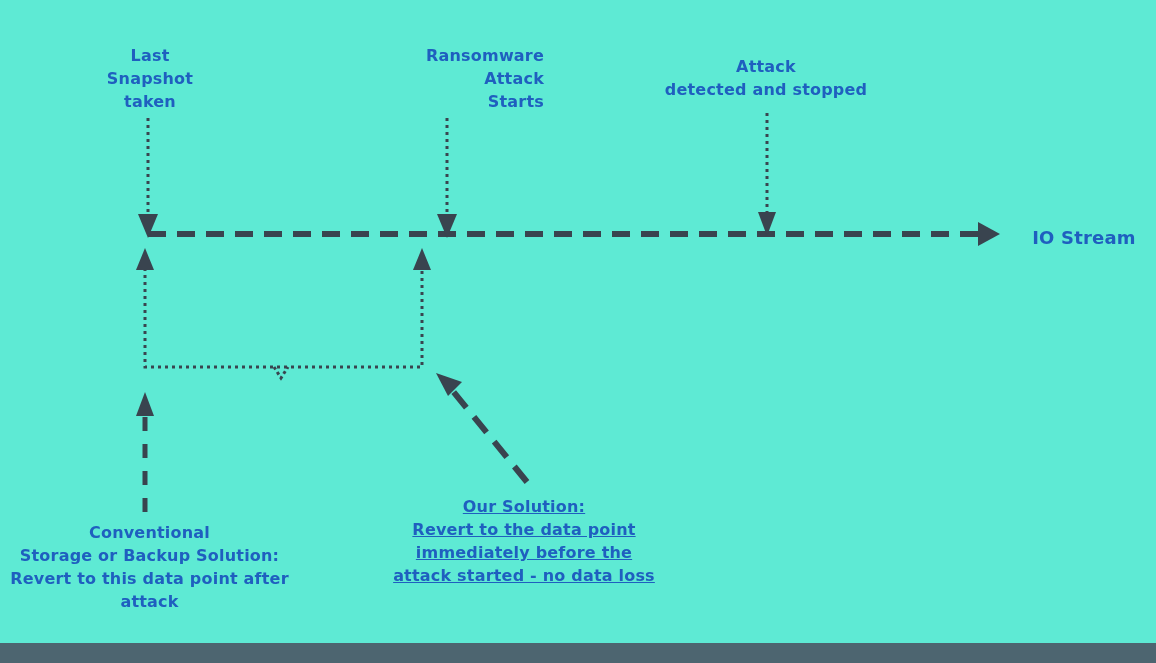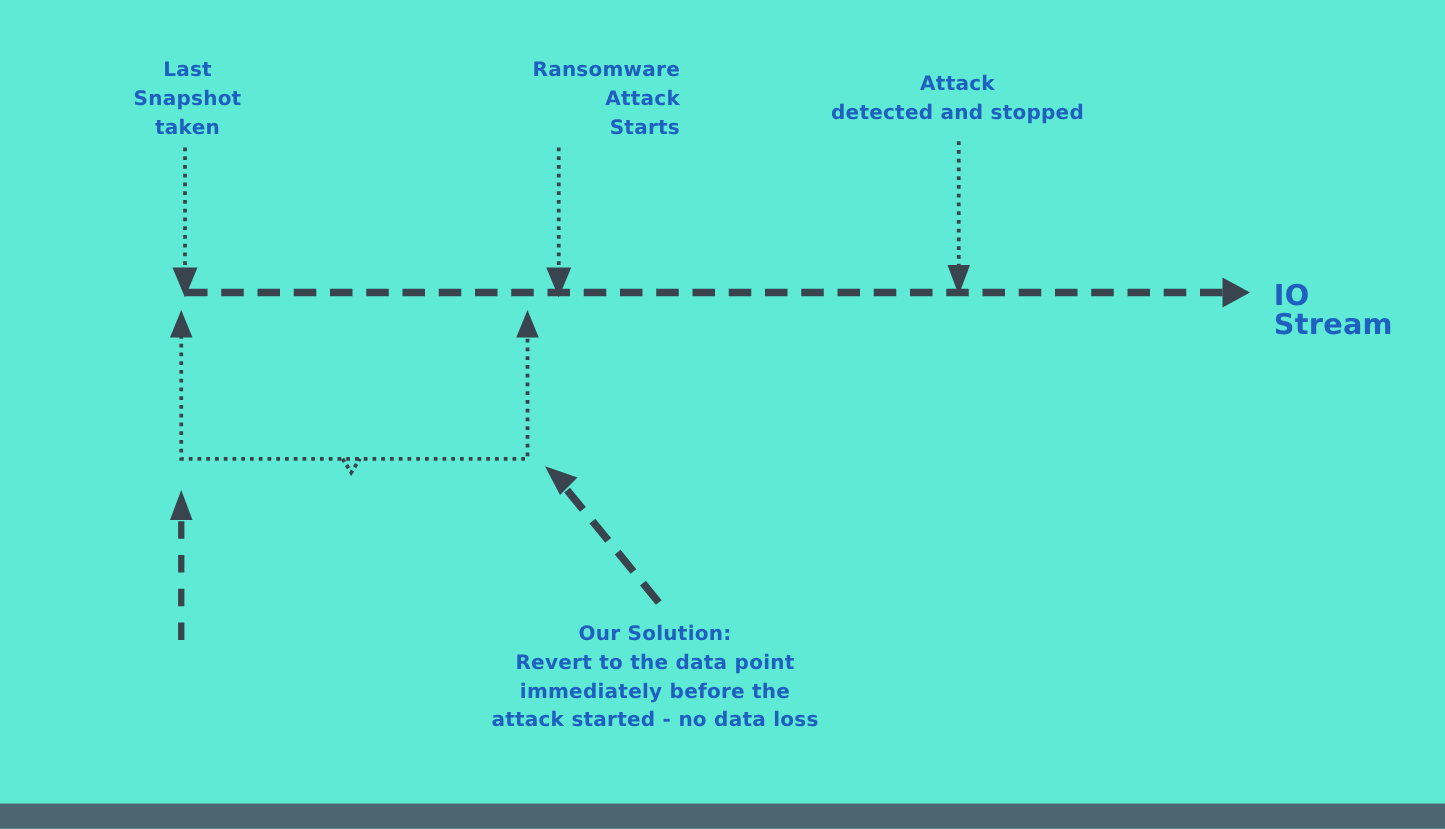--- a/index.html
+++ b/index.html
@@ -21,22 +21,22 @@
     color: #1f5fbf;
     font-weight: bold;
     font-size: 16px;
     line-height: 23px;
     text-align: center;
     white-space: pre-line;
     letter-spacing: 0.2px;
     -webkit-font-smoothing: none;
   }
   .label.io {
-    text-align: left;
-    font-size: 23px;
+    text-align: center;
+    font-size: 18px;
   }
   .label.lost {
     font-size: 16px;
   }
   svg.layer {
     position: absolute;
     left: 0;
     top: 0;
     width: 1156px;
     height: 663px;
@@ -95,19 +95,23 @@
   <div class="label" style="left:350px; top:44px; width:194px;text-align:right;">Ransomware
 Attack
 Starts</div>
 
   <div class="label" style="left:645px; top:55px; width:242px;">Attack
 detected and stopped</div>
 
   <div class="label io" style="left:1019px; top:226px; width:130px;">IO Stream</div>
 
 
+  <div class="label" style="left:8px; top:521px; width:283px;">Conventional
+Storage or Backup Solution:
+Revert to this data point after
+attack</div>
 
-  <div class="label" style="left:385px; top:495px; width:278px;">Our Solution:
+  <div class="label" style="left:385px; top:495px; width:278px;text-decoration:underline;">Our Solution:
 Revert to the data point
 immediately before the
 attack started - no data loss</div>
 
 </div>
 
 </body></html>

